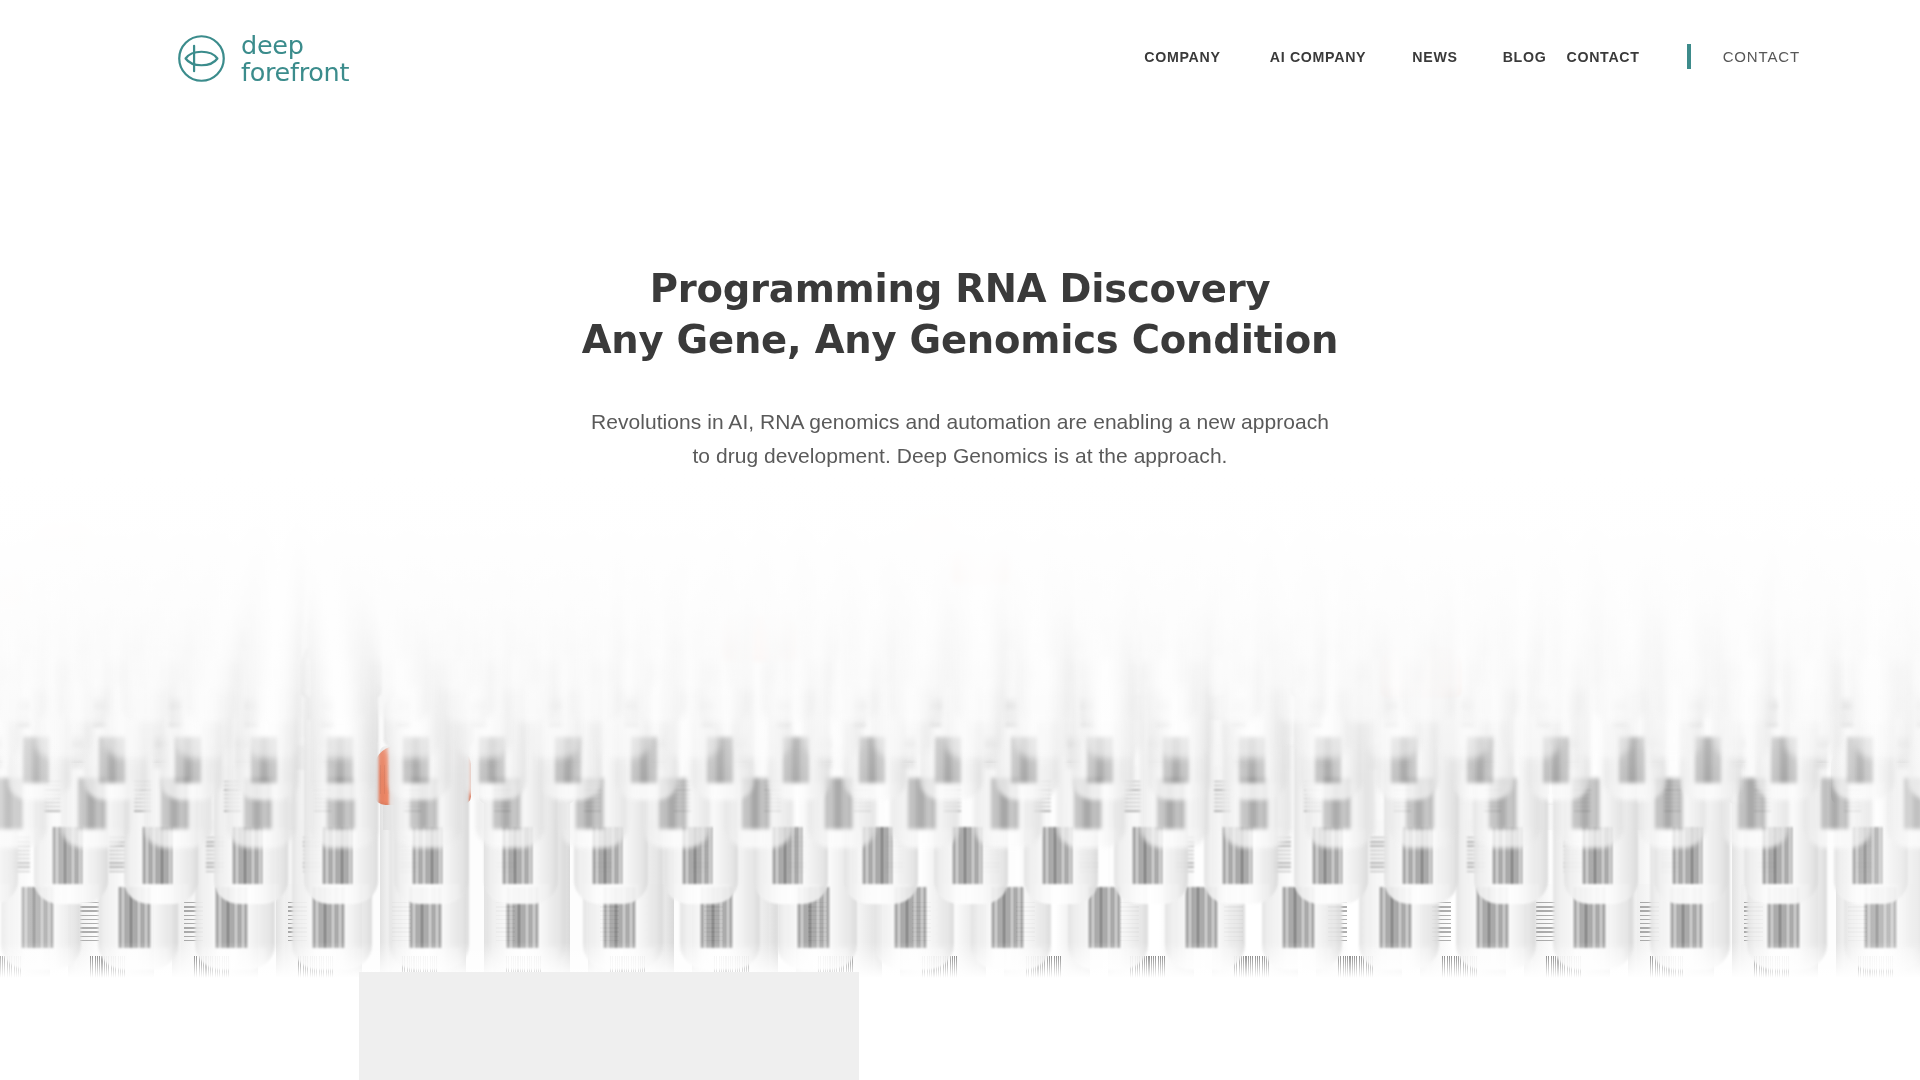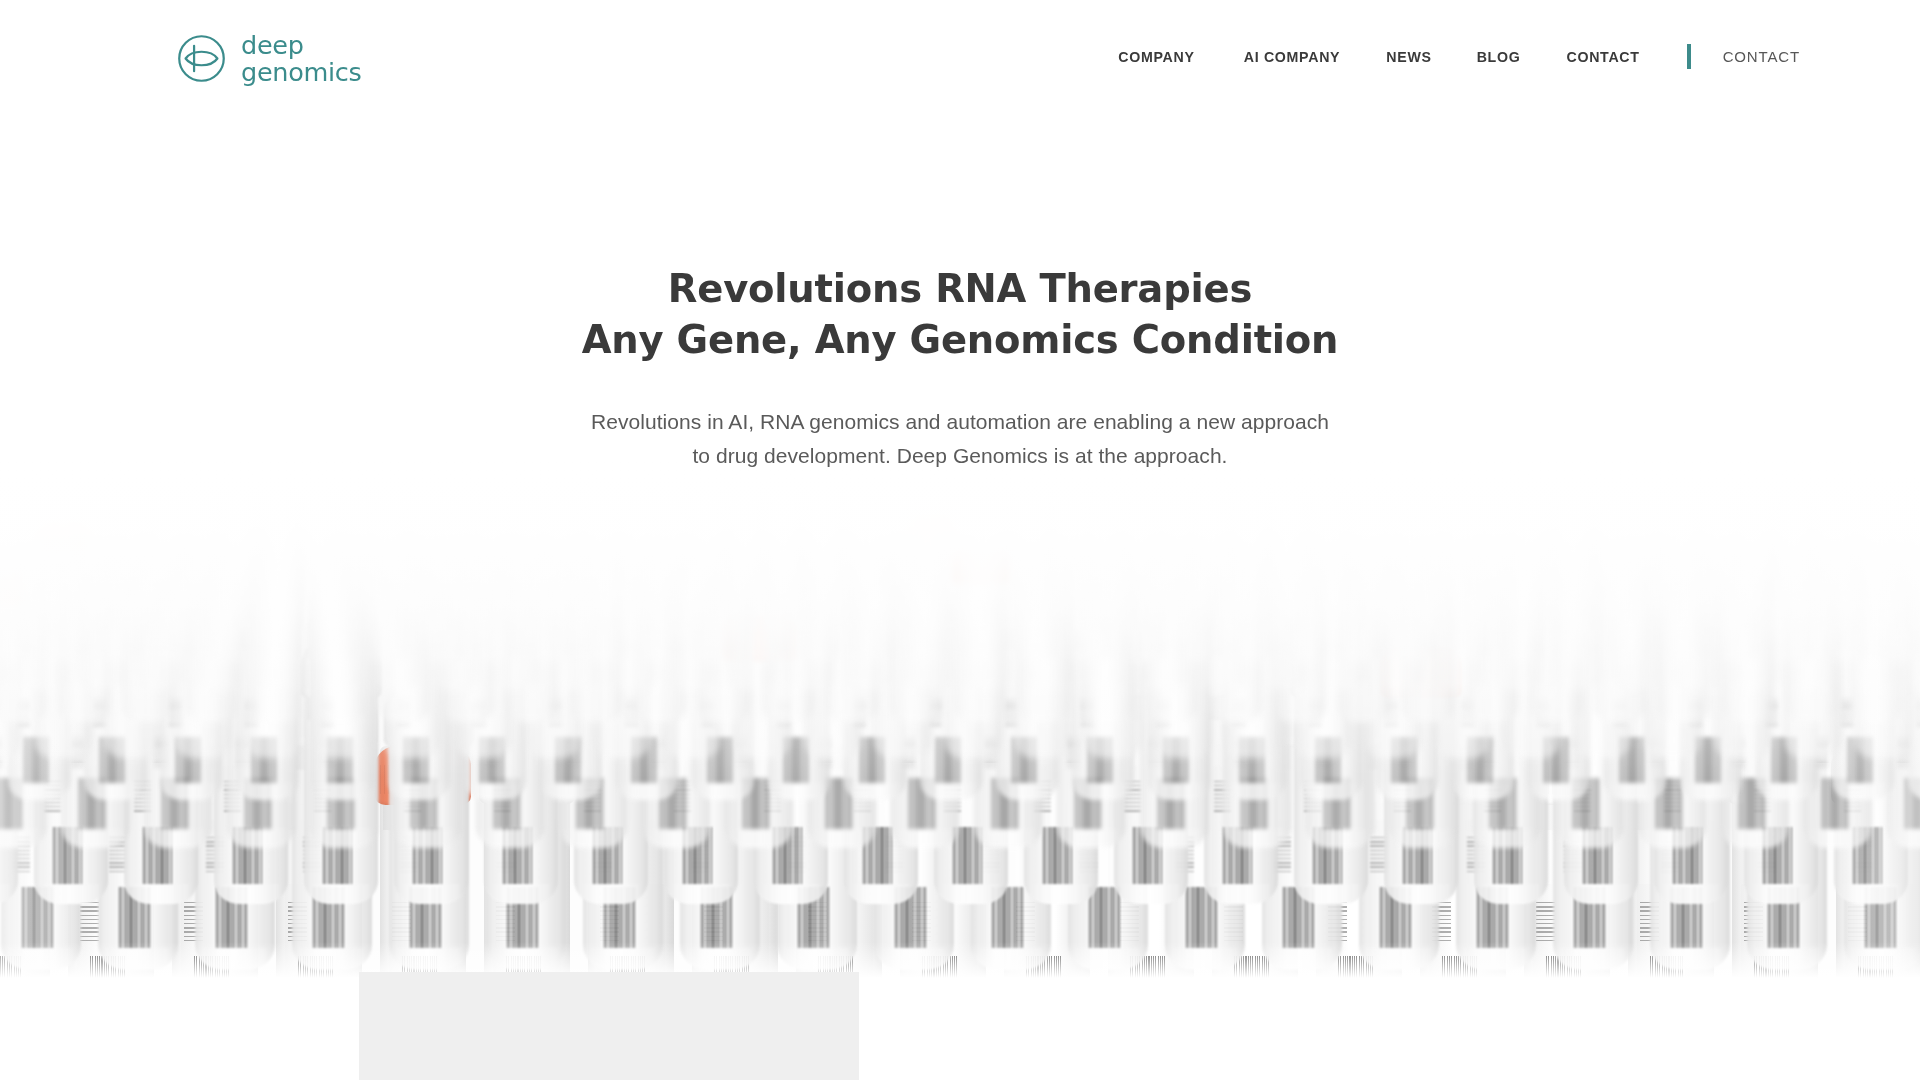--- a/index.html
+++ b/index.html
@@ -36,21 +36,21 @@
     display:flex; align-items:center;
   }
   .nav-item{
     font-size:14.2px; font-weight:700; color:#3a3a3a;
     letter-spacing:0.7px; text-decoration:none; cursor:pointer;
     padding:4px 0; white-space:nowrap;
   }
   .nav-gap-1{ margin-right:49px; }
   .nav-gap-2{ margin-right:46px; }
   .nav-gap-3{ margin-right:45px; }
-  .nav-gap-4{ margin-right:46px; }
+  .nav-gap-4{ margin-right:20px; }
   .nav-divider{
     width:4px; height:25px; background:#3d8b8b;
     margin:0 32px 0 47px; flex:none;
   }
   .nav-contact{
     font-size:15px; font-weight:400; color:#575757;
     letter-spacing:0.85px; text-decoration:none; cursor:pointer; white-space:nowrap;
   }
 
   
@@ -180,21 +180,21 @@
   <header class="site-header">
 
     <a class="logo-link" href="#">
       <svg class="logo-mark" viewBox="0 0 100 100">
         <circle cx="50" cy="50" r="42" fill="none" stroke="#3b8c8c" stroke-width="4.2"></circle>
         <path d="M20 50 C32 33, 68 33, 80 50 C68 67, 32 67, 20 50 Z" fill="none" stroke="#3b8c8c" stroke-width="4.2" stroke-linejoin="round"></path>
         <line x1="36" y1="26" x2="36" y2="74" stroke="#3b8c8c" stroke-width="4.2" stroke-linecap="round"></line>
       </svg>
       <span class="logo-word">
         <span>deep</span>
-        <span>genomics</span>
+        <span>forefront</span>
       </span>
     </a>
 
     <nav class="main-nav">
       <a class="nav-item nav-gap-1" href="#">COMPANY</a>
       <a class="nav-item nav-gap-2" href="#">AI COMPANY</a>
       <a class="nav-item nav-gap-3" href="#">NEWS</a>
       <a class="nav-item nav-gap-4" href="#">BLOG</a>
       <a class="nav-item" href="#">CONTACT</a>
       <span class="nav-divider"></span>
@@ -2929,21 +2929,21 @@
             </div>
           </div>
         </div>
       <div class="photo-fade-sides"></div>
       <div class="photo-fade-top"></div>
       <div class="photo-fade-bottom"></div>
     </div>
 
     <div class="hero-copy">
       <h1 class="hero-title">
-        <span>Revolutions RNA Therapies</span><br>
+        <span>Programming RNA Discovery</span><br>
         <span>Any Gene, Any Genomics Condition</span>
       </h1>
       <p class="hero-sub">
         <span>Revolutions in AI, RNA genomics and automation are enabling a new approach</span><br>
         <span>to drug development. Deep Genomics is at the approach.</span>
       </p>
     </div>
 
   </section>
 

